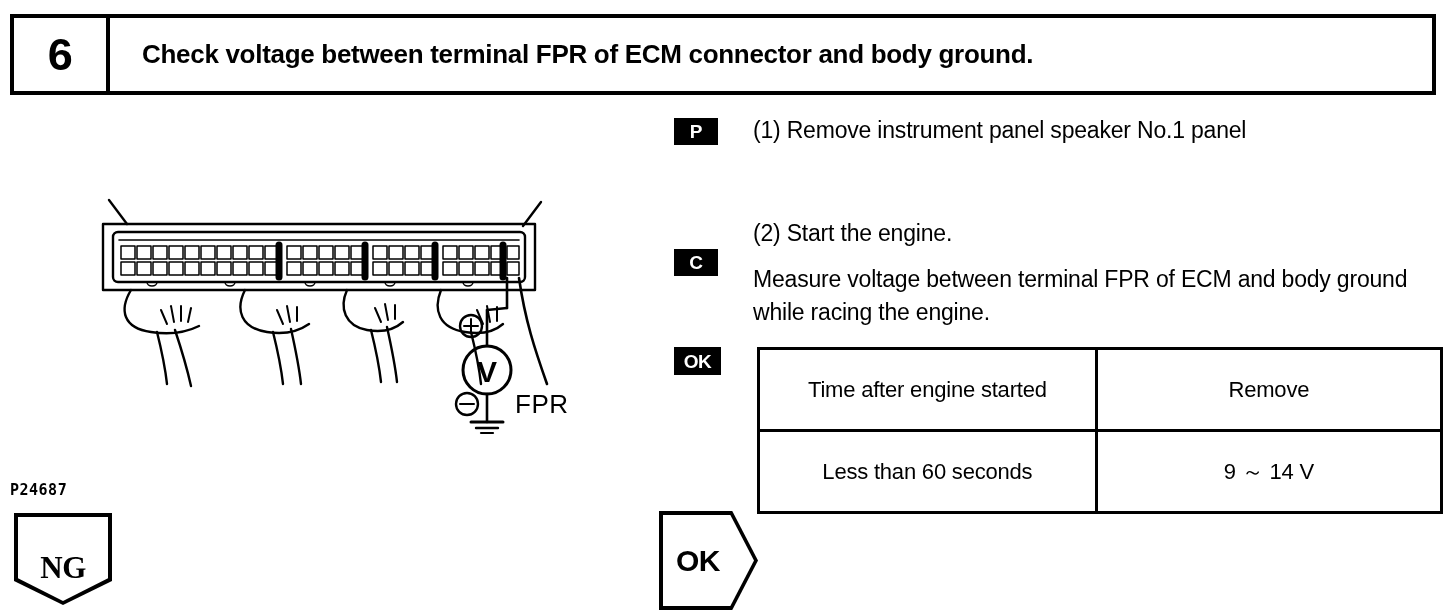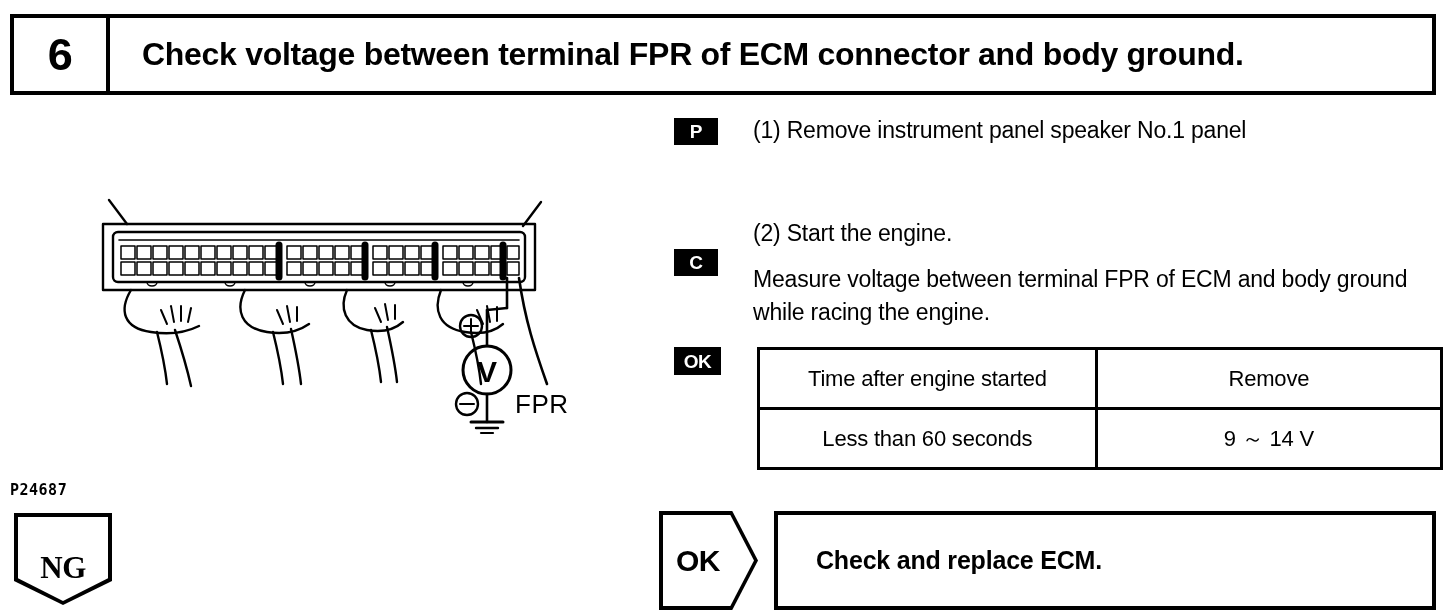--- a/index.html
+++ b/index.html
@@ -46,21 +46,21 @@
     letter-spacing: -0.5px;
   }
   #step-title-cell {
     flex: 1 1 auto;
     display: flex;
     align-items: center;
     padding-left: 32px;
     overflow: hidden;
   }
   #step-title-cell .title {
-    font-size: 32px;
+    font-size: 26px;
     font-weight: 700;
     letter-spacing: -0.3px;
     white-space: nowrap;
   }
 
   
   .badge {
     position: absolute;
     background: #000;
     color: #fff;
@@ -110,21 +110,21 @@
     top: 347px;
     width: 686px;
     border-collapse: collapse;
     background: #fff;
   }
   #spec-table td {
     border: 3px solid #000;
     text-align: center;
     font-size: 22px;
     height: 43px;
-    padding: 7px 6px;
+    padding: 18px 6px;
     letter-spacing: -0.2px;
   }
   #spec-table td.col-a { width: 339px; }
   #spec-table td.col-b { width: 347px; }
 
   
   #ng-shield {
     position: absolute;
     left: 14px;
     top: 513px;
@@ -422,17 +422,14 @@
     </div>
   </div>
 
   <div id="ok-arrow">
     <div class="shape"></div>
     <div class="inner">
       <span class="label">OK</span>
     </div>
   </div>
 
-  <div id="result-box">
-    <span class="label">Check and replace ECM.</span>
-  </div>
 
 </div>
 
 </body></html>

